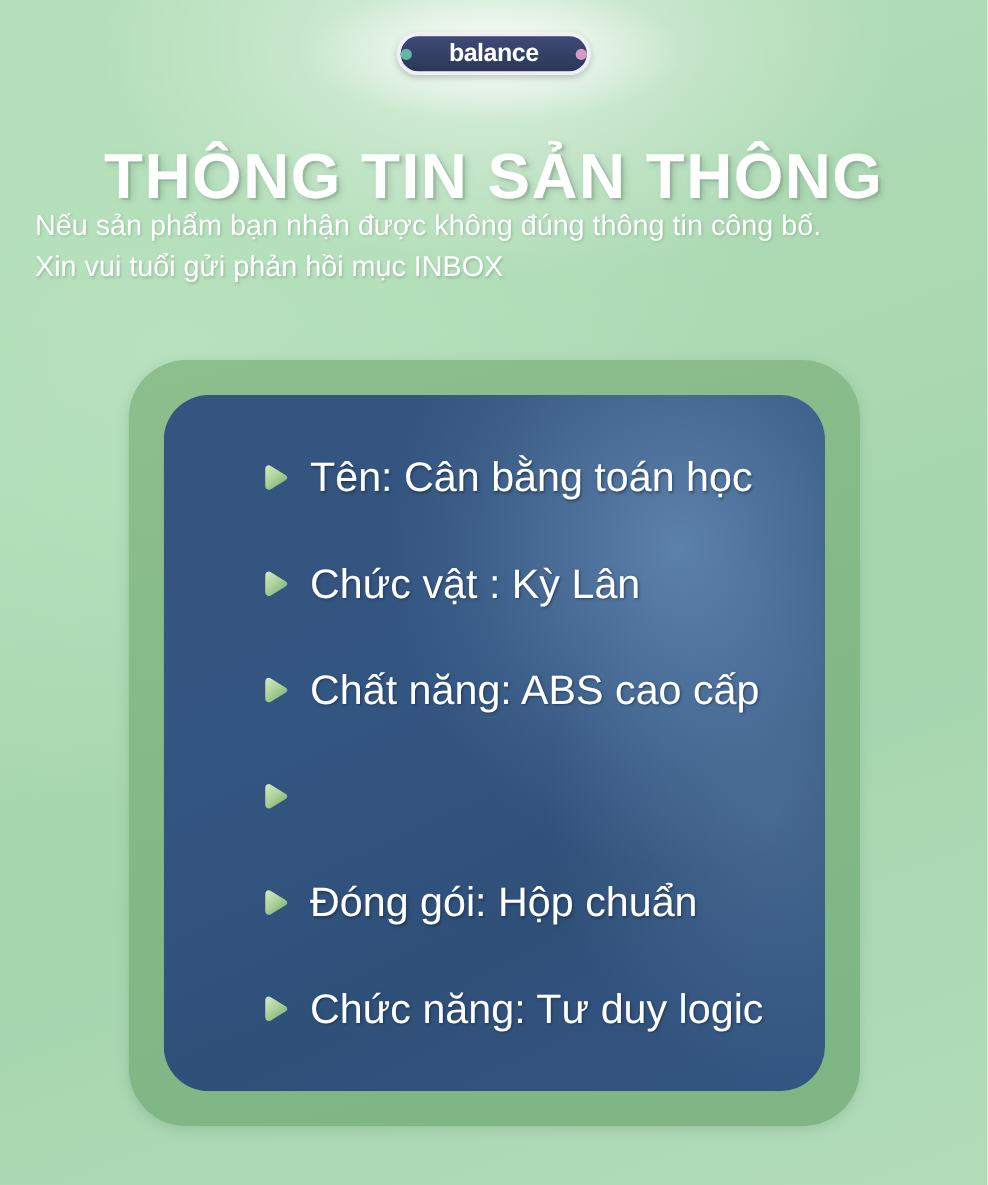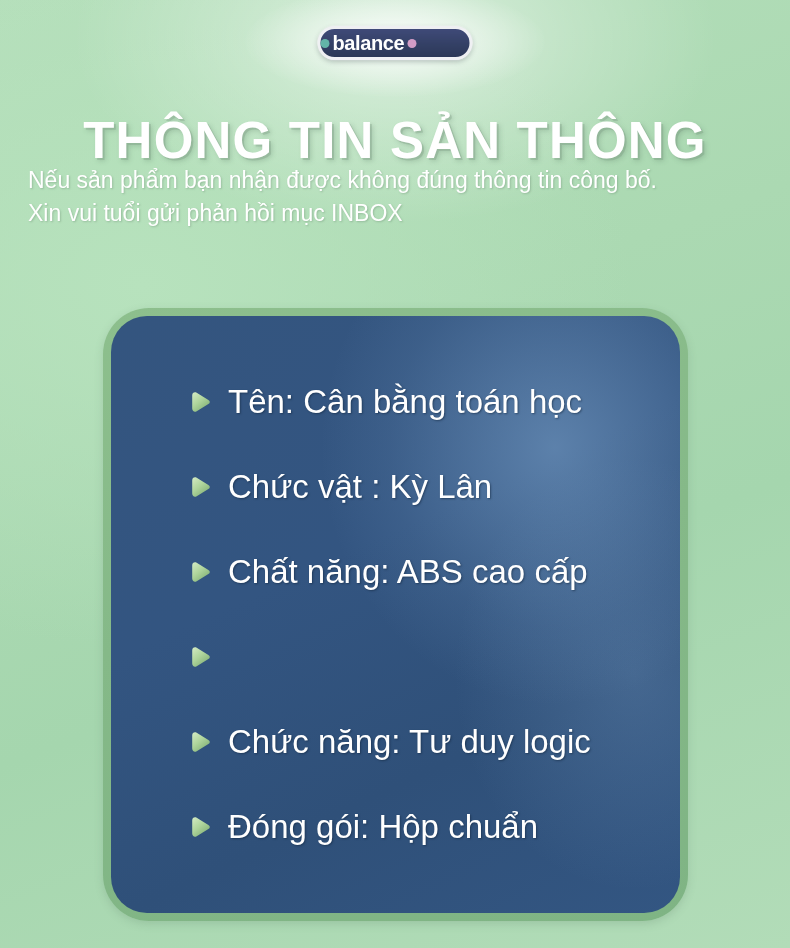--- a/index.html
+++ b/index.html
@@ -38,21 +38,21 @@
     top: 26px;
     transform: translateX(-50%);
     width: 155px;
     height: 34px;
     border-radius: 17px;
     background: linear-gradient(180deg, #3f4a78 0%, #334065 55%, #2c3757 100%);
     border: 3px solid rgba(255,255,255,0.92);
     box-shadow: 0 2px 5px rgba(40,60,60,0.28), 0 0 0 1px rgba(255,255,255,0.35);
     display: flex;
     align-items: center;
-    justify-content: flex-start;
+    justify-content: space-between;
     gap: 3px;
     box-sizing: border-box;
   }
   .brand-dot {
     width: 9px;
     height: 9px;
     border-radius: 50%;
     flex: 0 0 auto;
   }
   .brand-dot.left  { background: #63b5a8; }
@@ -94,26 +94,26 @@
     line-height: 1.42;
     text-shadow: 1px 1px 2px rgba(110,145,118,0.45);
     padding-left: 28px;
   }
   .page-subtitle .sub-line { display: block; }
 
   
   .info-card {
     position: absolute;
     left: 103px;
-    top: 308px;
+    top: 288px;
     width: 585px;
     height: 613px;
     box-sizing: border-box;
     border-radius: 46px;
-    padding: 8px;
+    padding: 28px;
     background: linear-gradient(165deg, #8dbf8d 0%, #85b988 45%, #7fb484 100%);
     box-shadow: 0 3px 9px rgba(90,125,100,0.22);
   }
   .info-card-inner {
     position: relative;
     width: 100%;
     height: 100%;
     border-radius: 36px;
     overflow: hidden;
     background:
@@ -206,25 +206,25 @@
       <li class="spec-item">
         <svg class="bullet-icon" viewBox="0 0 23 22">
           <path d="M3.2 4.4 C3.2 1.7 5.6 0.4 7.7 1.7 L19.4 8.9 C21.3 10.0 21.3 12.0 19.4 13.1 L7.7 20.3 C5.6 21.6 3.2 20.3 3.2 17.6 Z" fill="url(#bg0)"></path>
         </svg>
       </li>
 
       <li class="spec-item">
         <svg class="bullet-icon" viewBox="0 0 23 22">
           <path d="M3.2 4.4 C3.2 1.7 5.6 0.4 7.7 1.7 L19.4 8.9 C21.3 10.0 21.3 12.0 19.4 13.1 L7.7 20.3 C5.6 21.6 3.2 20.3 3.2 17.6 Z" fill="url(#bg0)"></path>
         </svg>
+        <span class="spec-text">Đóng gói: Hộp chuẩn</span>
+      </li>
+
+      <li class="spec-item">
+        <svg class="bullet-icon" viewBox="0 0 23 22">
+          <path d="M3.2 4.4 C3.2 1.7 5.6 0.4 7.7 1.7 L19.4 8.9 C21.3 10.0 21.3 12.0 19.4 13.1 L7.7 20.3 C5.6 21.6 3.2 20.3 3.2 17.6 Z" fill="url(#bg0)"></path>
+        </svg>
         <span class="spec-text">Chức năng: Tư duy logic</span>
-      </li>
-
-      <li class="spec-item">
-        <svg class="bullet-icon" viewBox="0 0 23 22">
-          <path d="M3.2 4.4 C3.2 1.7 5.6 0.4 7.7 1.7 L19.4 8.9 C21.3 10.0 21.3 12.0 19.4 13.1 L7.7 20.3 C5.6 21.6 3.2 20.3 3.2 17.6 Z" fill="url(#bg0)"></path>
-        </svg>
-        <span class="spec-text">Đóng gói: Hộp chuẩn</span>
       </li>
 
     </ul>
   </div>
 </div>
 
 </body></html>

